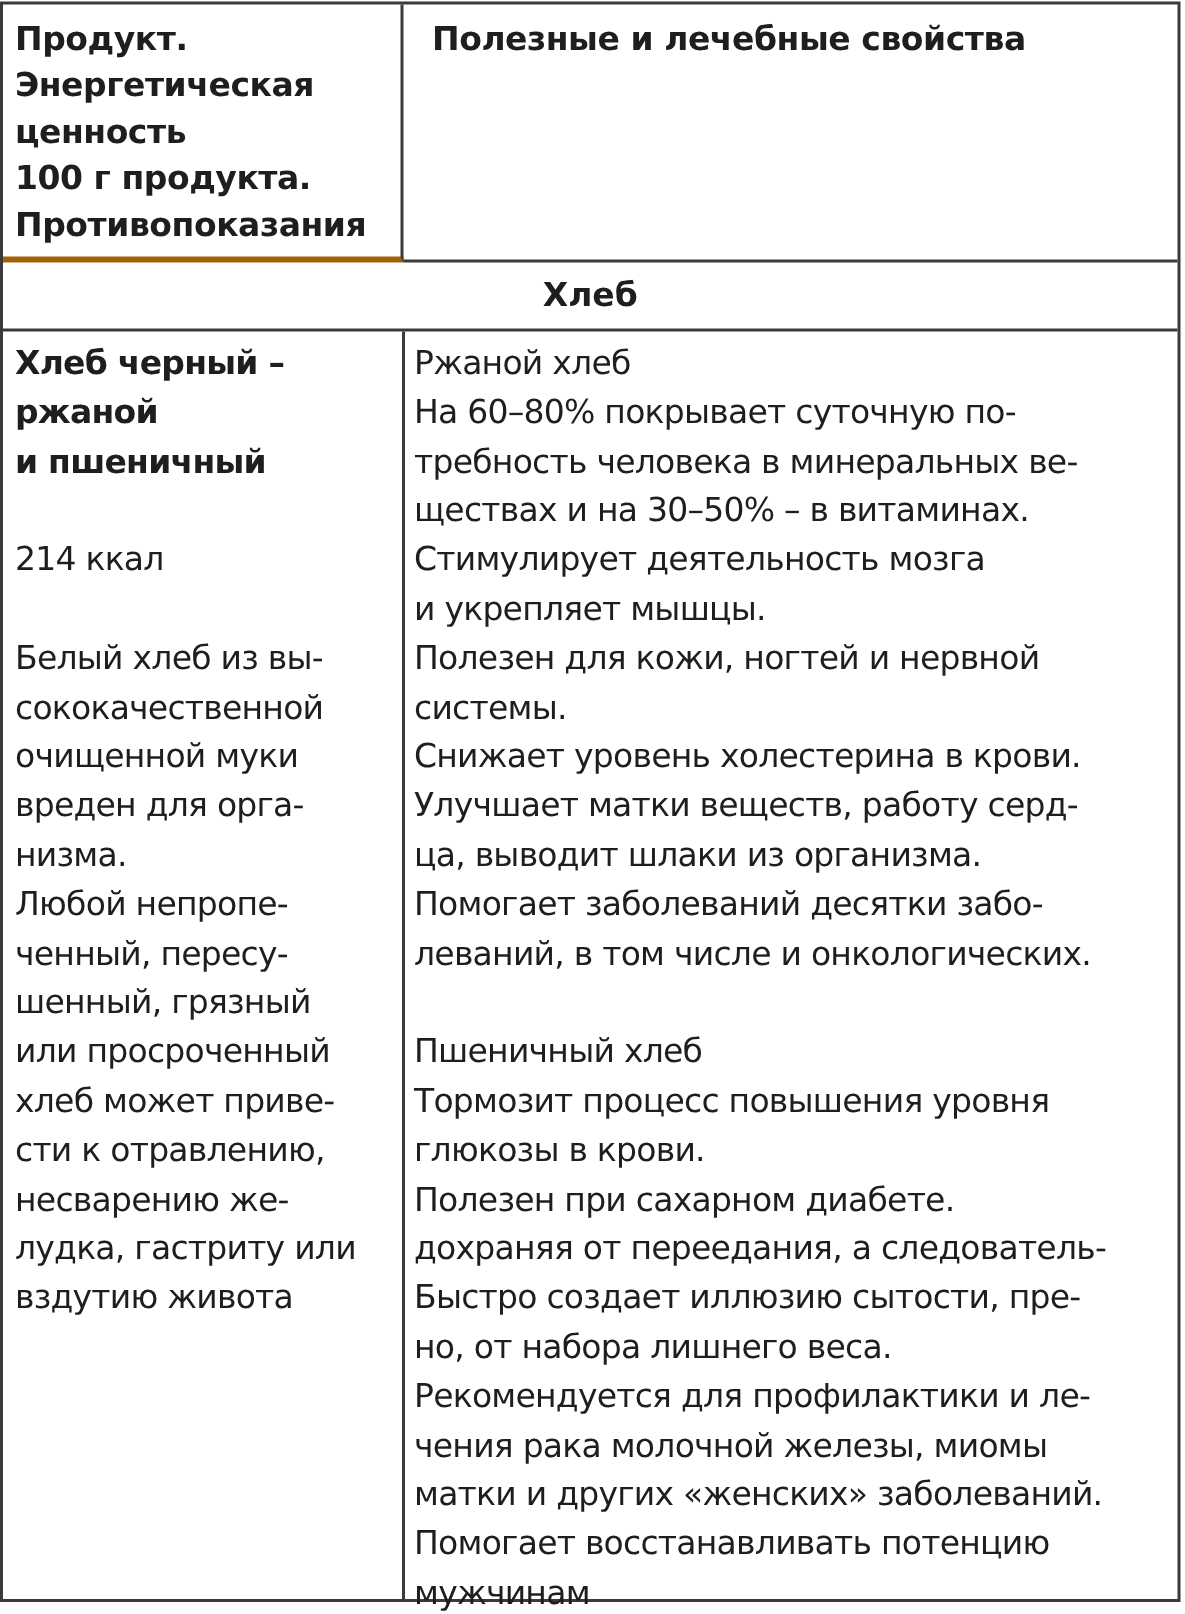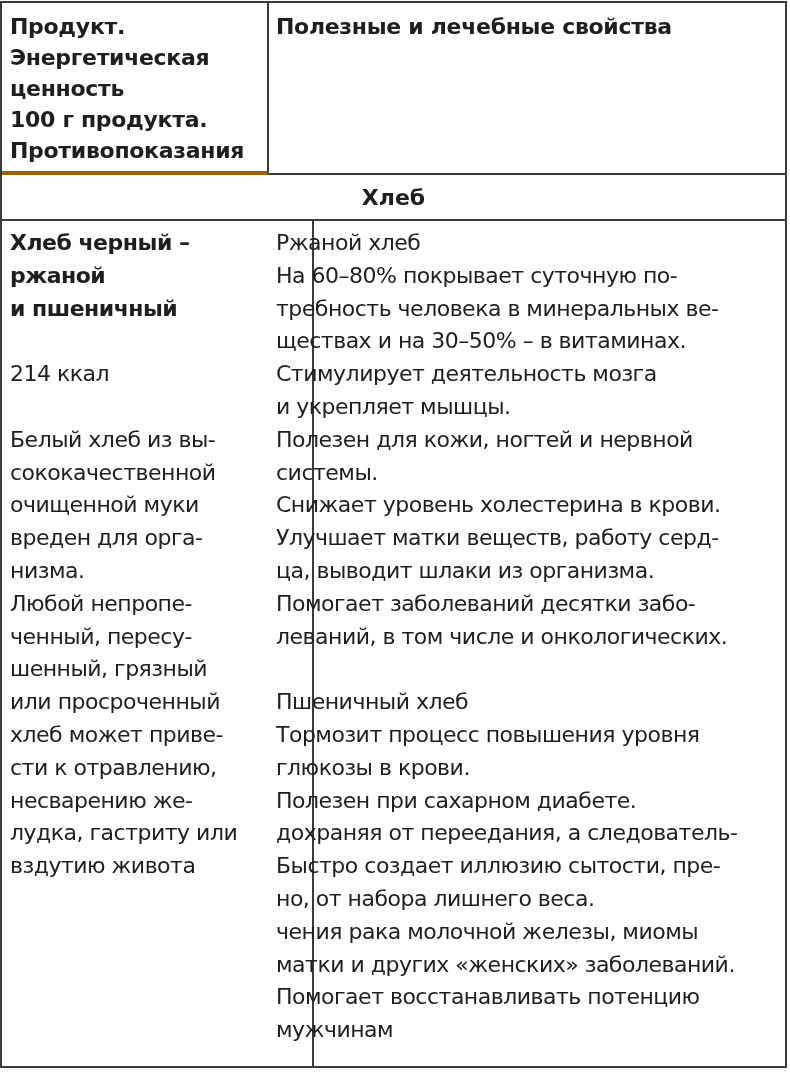--- a/index.html
+++ b/index.html
@@ -6,26 +6,26 @@
   body { width: 790px; height: 1076px; position: relative; overflow: hidden;
          font-family: "DejaVu Sans", "Liberation Sans", sans-serif; color: #1e1e1e; }
   .table { position: absolute; left: 0; top: 1px; width: 787px; height: 1067px;
            border: 2px solid #3a3a3a; box-sizing: border-box; }
   .hdr-left { position: absolute; left: 0; top: 0; width: 267px; height: 172px;
               border-right: 2px solid #3a3a3a; border-bottom: 4px solid #a16207; box-sizing: border-box; }
   .hdr-right { position: absolute; left: 267px; top: 0; right: 0; height: 172px;
                border-bottom: 2px solid #3a3a3a; box-sizing: border-box; }
   .section-row { position: absolute; left: 0; right: 0; top: 172px; height: 46px;
                  border-bottom: 2px solid #3a3a3a; box-sizing: border-box; text-align: center; }
-  .body-left { position: absolute; left: 0; top: 218px; width: 312px; bottom: 0;
+  .body-left { position: absolute; left: 0; top: 218px; width: 268px; bottom: 0;
                border-right: 2px solid #3a3a3a; box-sizing: border-box; }
   .body-right { position: absolute; left: 267px; top: 218px; right: 0; bottom: 0; box-sizing: border-box; }
   .hdr-text { font-weight: bold; font-size: 22px; line-height: 31px; padding: 8px 0 0 8px;
               letter-spacing: -0.3px; }
-  .hdr-right .hdr-text { padding-left: 7px; }
+  .hdr-right .hdr-text { padding-left: 7px; margin-left: 12px; }
   .section-title { font-weight: bold; font-size: 22px; line-height: 46px; display: inline-block; }
   .cell-text { font-size: 22px; line-height: 32.8px; padding: 6px 0 0 8px; letter-spacing: -0.5px; }
   .body-right .cell-text { padding-left: 7px; }
   .b { font-weight: bold; display: block; }
   .line { display: block; white-space: nowrap; }
   .it { display: block; }
   .gap { display: block; height: 32.8px; }
 </style>
 </head>
 <body>
@@ -91,20 +91,21 @@
       <span class="line">Помогает заболеваний десятки забо-</span>
       <span class="line">леваний, в том числе и онкологических.</span>
       <span class="gap"></span>
       <span class="it">Пшеничный хлеб</span>
       <span class="line">Тормозит процесс повышения уровня</span>
       <span class="line">глюкозы в крови.</span>
       <span class="line">Полезен при сахарном диабете.</span>
       <span class="line">дохраняя от переедания, а следователь-</span>
       <span class="line">Быстро создает иллюзию сытости, пре-</span>
       <span class="line">но, от набора лишнего веса.</span>
+      <span class="line">Рекомендуется для профилактики и ле-</span>
       <span class="line">чения рака молочной железы, миомы</span>
       <span class="line">матки и других «женских» заболеваний.</span>
       <span class="line">Помогает восстанавливать потенцию</span>
       <span class="line">мужчинам</span>
     </div>
   </div>
 
 </div>
 
 </body></html>

